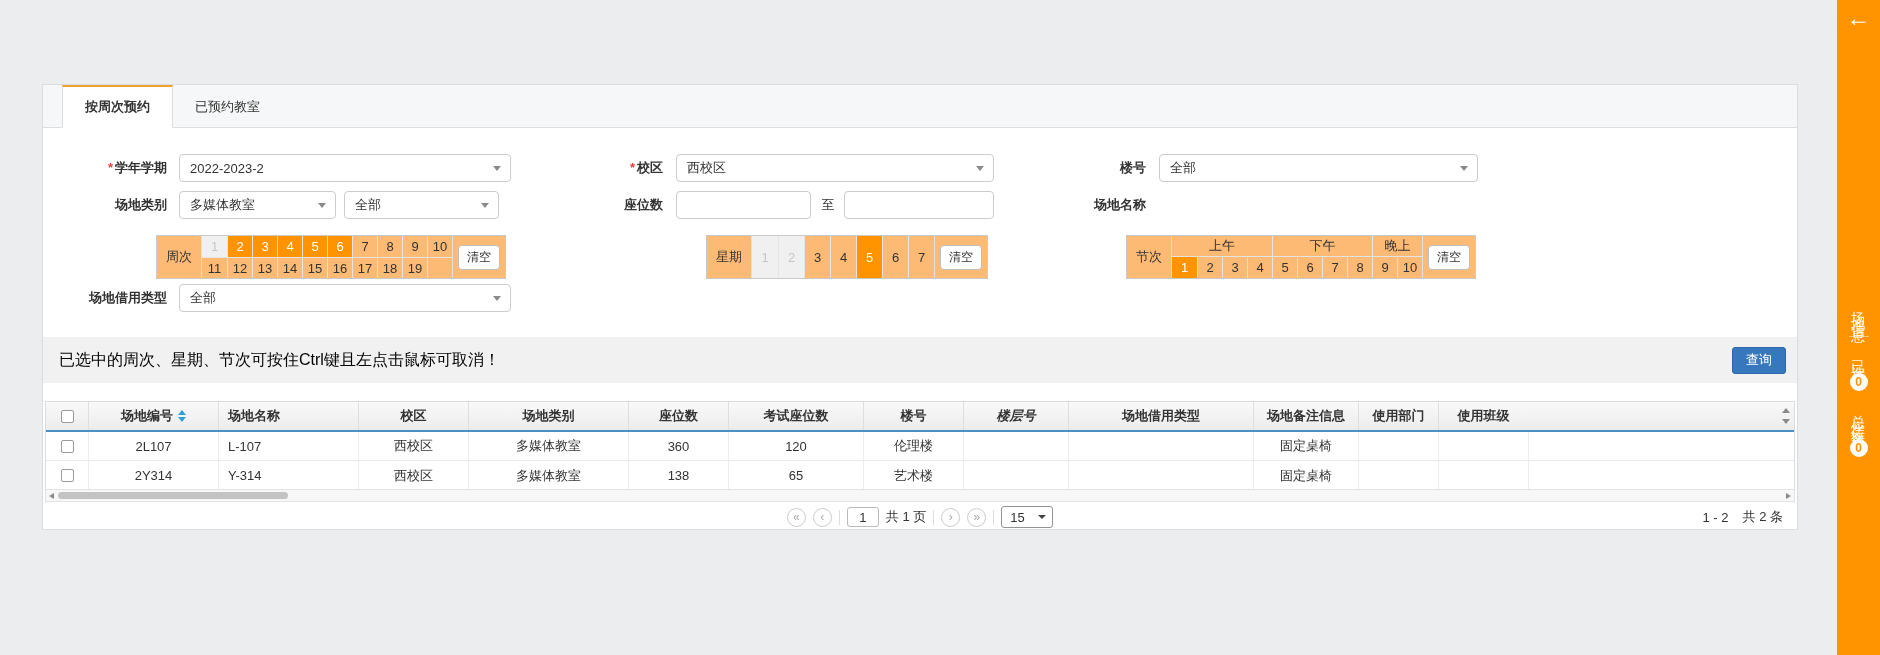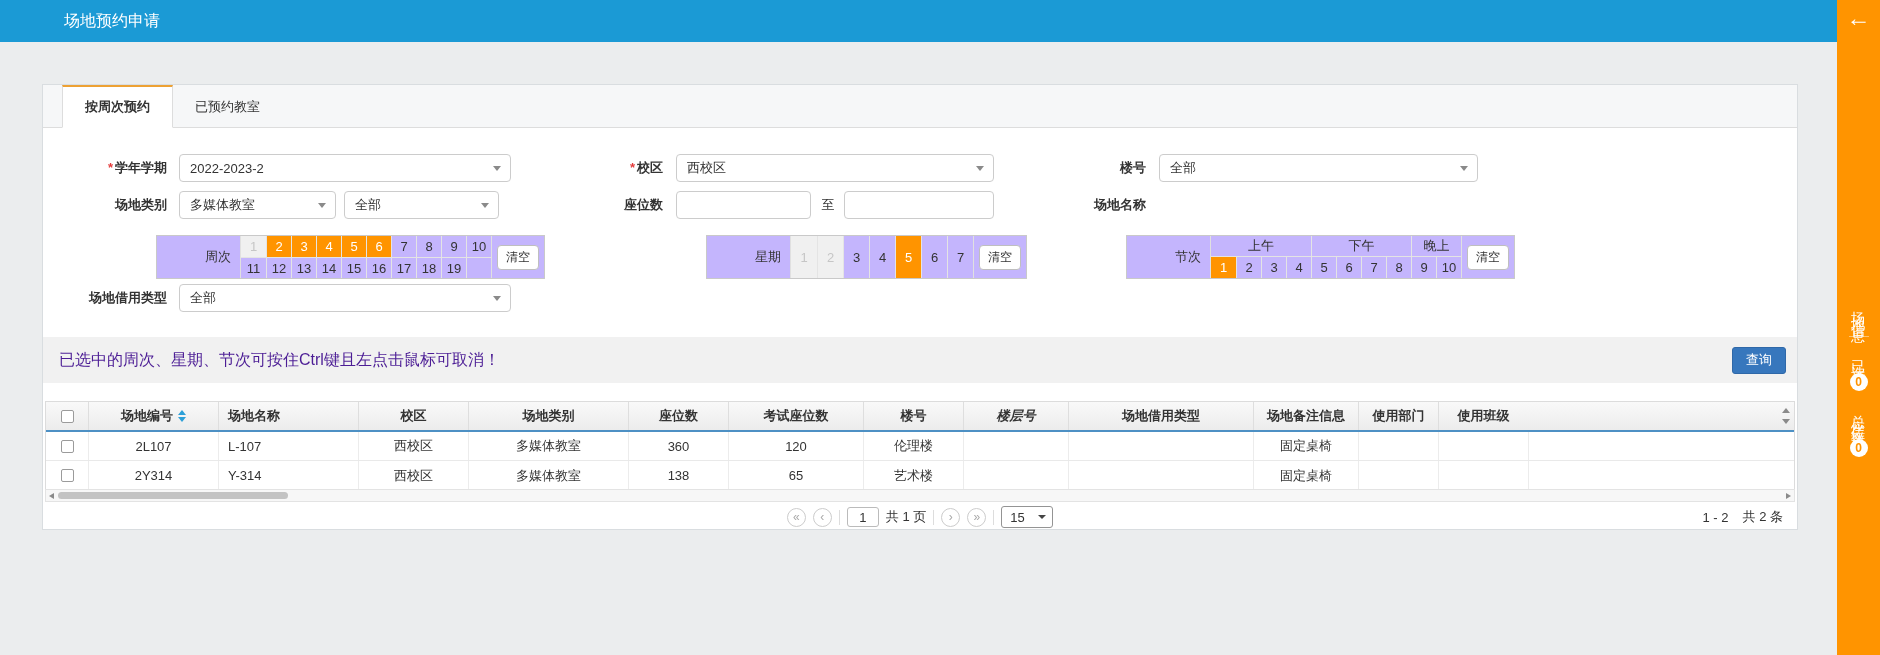--- a/index.html
+++ b/index.html
@@ -23,39 +23,39 @@
   .flabel { position:absolute; height:28px; line-height:28px; text-align:right; font-size:13px; font-weight:bold; color:#333; white-space:nowrap; }
   .req { color:#e43b3b; margin-right:2px; }
   .sel, .inp { position:absolute; height:28px; border:1px solid #ccc; border-radius:4px; background:#fff; font-size:13px; color:#333; }
   .sel { display:flex; align-items:center; padding:0 24px 0 10px; cursor:pointer; }
   .caret { position:absolute; right:9px; top:50%; margin-top:-2px; width:0; height:0; border-left:4px solid transparent; border-right:4px solid transparent; border-top:5px solid #8a8a8a; }
   .inp { padding:0 10px; outline:none; }
   .inp::placeholder { color:#b9bec4; }
   .mid-label { position:absolute; height:28px; line-height:28px; font-size:13px; color:#333; text-align:center; }
 
   
-  .cellbox { position:absolute; display:flex; background:#c4b5fd; border:1px solid #c9c9c9;padding-left:39px; }
+  .cellbox { position:absolute; display:flex; background:#fdba74; border:1px solid #c9c9c9; }
   .cg-label { display:flex; align-items:center; padding:0 9px; font-size:13px; color:#333; border-right:1px solid #e0e0e0; }
   .cg-grid { display:grid; border-right:1px solid #e0e0e0; }
   .grid-week { grid-template-columns:repeat(10,25px); grid-auto-rows:21px; }
   .grid-day { grid-template-columns:repeat(7,26px); grid-auto-rows:42px; }
   .grid-period { grid-template-columns:repeat(10,25px); grid-auto-rows:21px; }
   .cg-cell { display:flex; align-items:center; justify-content:center; font-size:13px; color:#333; border-left:1px solid #e4e4e4; cursor:pointer; }
   .cg-cell.first { border-left:none; }
   .cg-cell.r2 { border-top:1px solid #e4e4e4; }
   .cg-cell.selected { background:#ff9400; color:#fff; }
   .cg-cell.disabled { background:#f0f0f0; color:#c6c6c6; cursor:default; }
   .cg-cell.empty { cursor:default; }
   .pg-group { display:flex; align-items:center; justify-content:center; font-size:13px; color:#333; border-left:1px solid #e4e4e4; border-bottom:1px solid #e4e4e4; }
   .pg-group.first { border-left:none; }
   .clear-btn { align-self:center; margin:0 5px; padding:3px 8px; font-size:12px; color:#333; background:#fff; border:1px solid #bfbfbf; border-radius:4px; cursor:pointer; font-family:inherit; }
 
   
   .notice { position:absolute; left:0; top:252px; width:100%; height:46px; background:#f1f1f1; display:flex; align-items:center; justify-content:space-between; padding:0 11px 0 16px; }
-  .notice-text { font-size:16px; color:#4c1d95; }
+  .notice-text { font-size:16px; color:#000000; }
   .query-btn { width:54px; height:27px; background:#3777bd; color:#fff; border:1px solid #2f68a8; border-radius:3px; font-size:13px; display:flex; align-items:center; justify-content:center; cursor:pointer; }
 
   
   .dtable { position:absolute; left:2px; top:316px; width:1750px; border:1px solid #dcdcdc; background:#fff; }
   .thead { display:flex; height:30px; background:linear-gradient(#f9f9f9,#ececec); border-bottom:2px solid #4d90c4; position:relative; }
   .th { display:flex; align-items:center; justify-content:center; font-size:13px; font-weight:bold; color:#333; border-left:1px solid #dedede; cursor:pointer; }
   .th.first { border-left:none; cursor:default; }
   .tr { display:flex; height:29px; background:#fff; border-bottom:1px solid #e9e9e9; }
   .tr:last-child { border-bottom:none; }
   .td { display:flex; align-items:center; justify-content:center; font-size:13px; color:#333; border-left:1px solid #ececec; }
@@ -93,23 +93,20 @@
   .side-menu { position:absolute; top:300px; left:0; width:43px; display:flex; flex-direction:column; align-items:center; gap:12px; }
   .vtext { writing-mode:vertical-rl; text-orientation:upright; color:#fff; font-size:14px; letter-spacing:6px; line-height:1; cursor:pointer; }
   .vdivider { width:20px; height:1px; background:rgba(255,255,255,.45); }
   .sbadge { width:18px; height:18px; border-radius:50%; background:#fff; color:#ff9400; font-size:12px; font-weight:bold; display:flex; align-items:center; justify-content:center; }
 </style>
 </head>
 <body>
 
 <div class="page">
 
-  <div class="topbar">
-    <div class="topbar-title">场地预约申请</div>
-  </div>
 
   <div class="card">
 
     <div class="tabbar">
       <div class="tab active">按周次预约</div>
       <div class="tab">已预约教室</div>
     </div>
 
     <div class="flabel" style="left:30px;top:69px;width:94px"><span class="req">*</span><span>学年学期</span></div>
     <div class="sel" style="left:136px;top:69px;width:332px">

